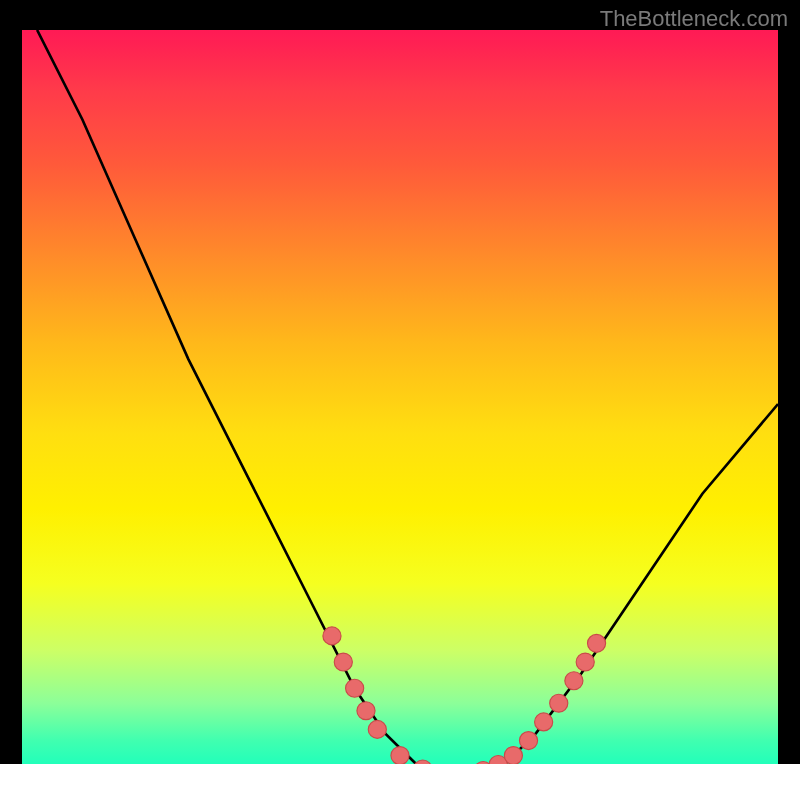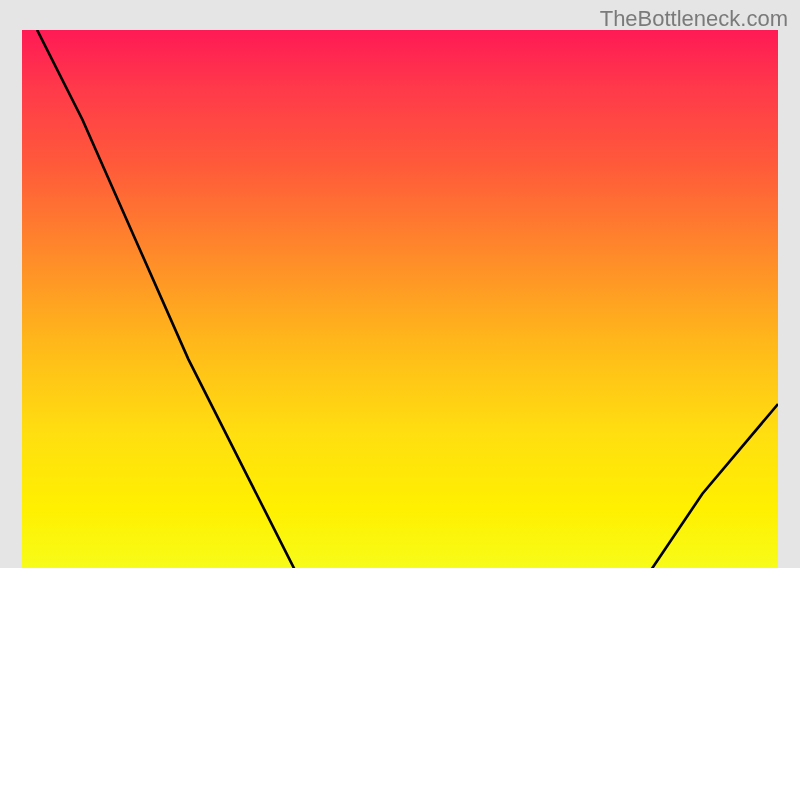--- a/index.html
+++ b/index.html
@@ -2,23 +2,23 @@
 <html><head>
 <meta charset="utf-8">
 <style>
   body {
     margin: 0;
     padding: 0;
     background: #fff;
   }
   .chart-container {
     width: 800px;
-    height: 568px;
+    height: 764px;
     position: relative;
-    background: #e5e5e5;
+    background: #000000;
   }
   .watermark {
     position: absolute;
     top: 6px;
     right: 12px;
     color: #7a7a7a;
     font-family: Arial, Helvetica, sans-serif;
     font-size: 22px;
     z-index: 5;
   }

